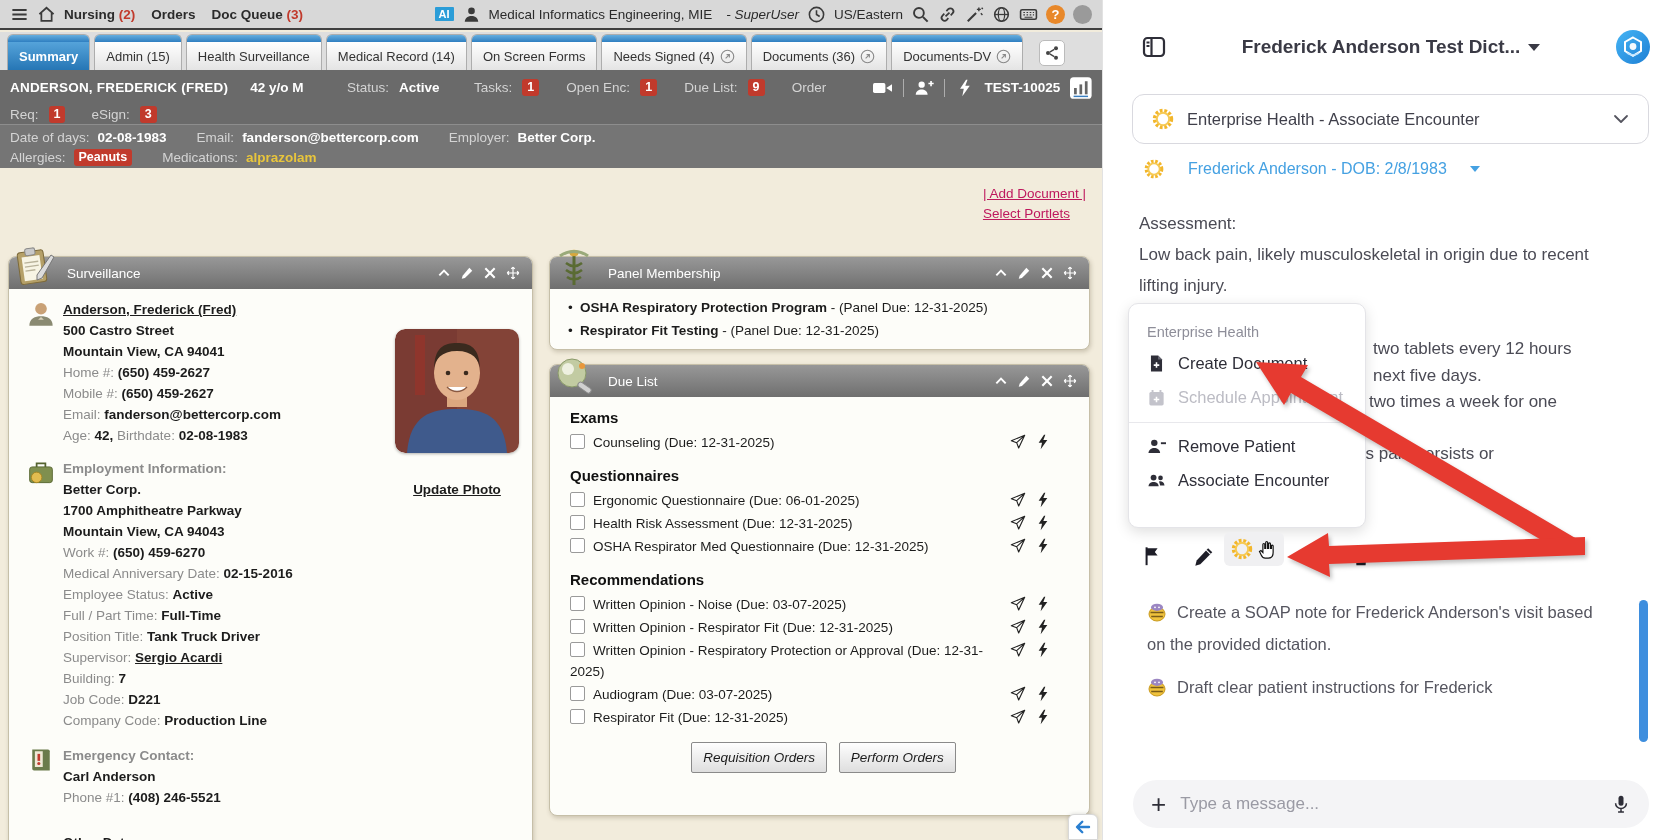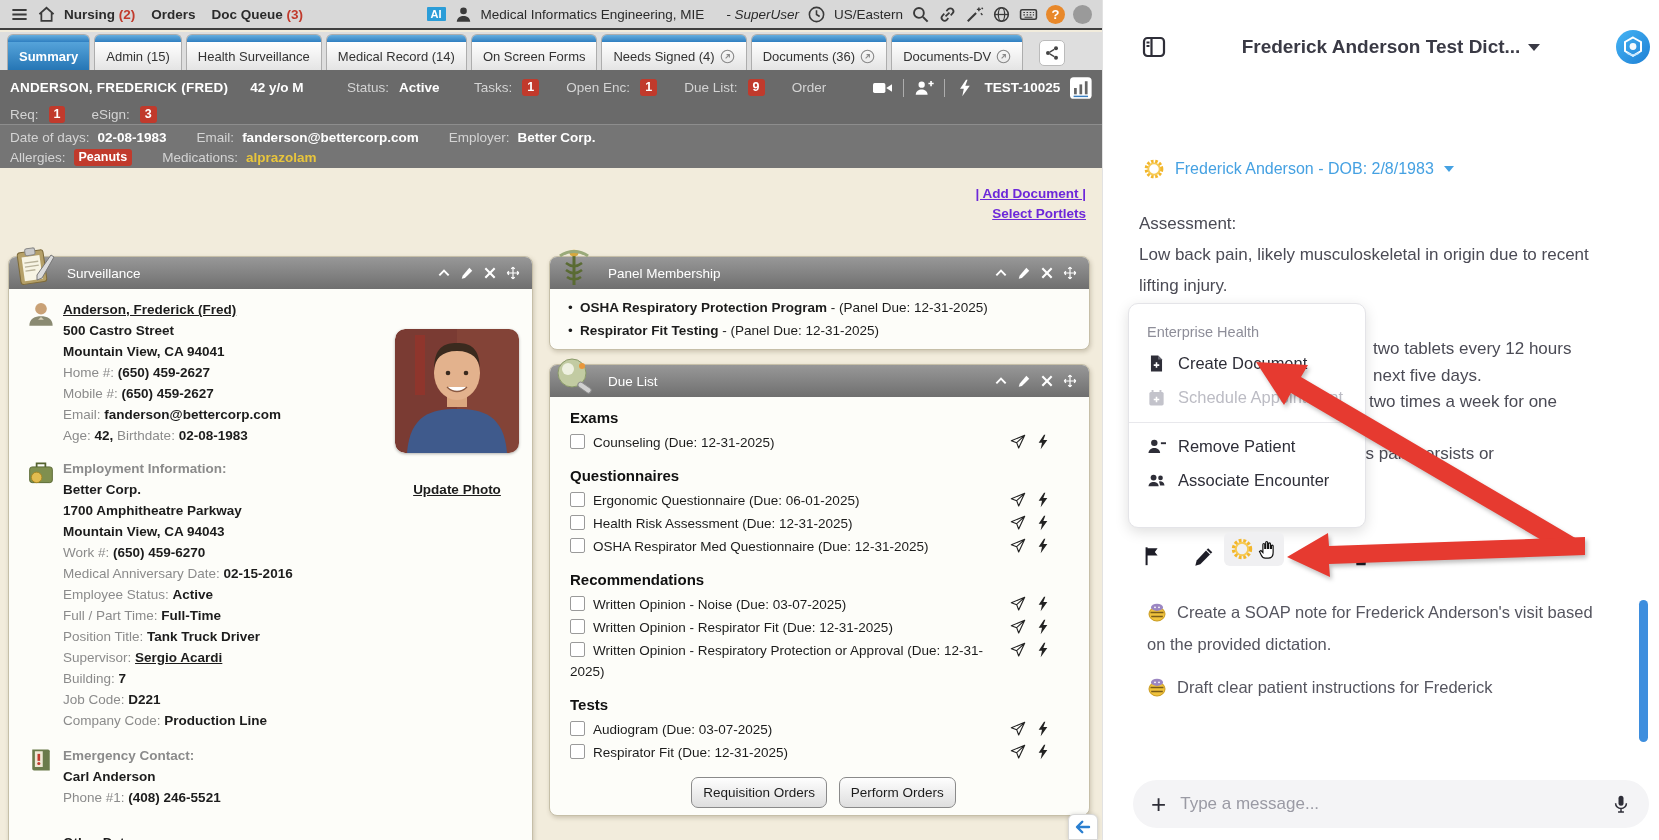--- a/index.html
+++ b/index.html
@@ -13,21 +13,21 @@
   
   .topbar { position:absolute; left:0; top:0; width:100%; height:30px; background:#d8d8d8;
     border-bottom:2px solid #3f3f3f; display:flex; align-items:center; padding:0 10px;
     font-size:13.5px; color:#2b2b2b; gap:8px; }
   .topbar .navlink { font-weight:bold; color:#2b2b2b; margin-right:8px; white-space:nowrap; cursor:pointer; }
   .topbar .cnt { color:#c13a2c; font-weight:bold; }
   .tb-ico { width:19px; height:19px; color:#3a3a3a; flex:0 0 auto; }
   .ai-badge { background:#2b9dd8; color:#fff; font-weight:bold; font-size:11px; border-radius:1px;
     padding:1px 4px; margin-left:auto; }
   .org { white-space:nowrap; color:#2b2b2b; }
-  .role { font-style:italic; margin-left:22px;text-align:center; }
+  .role { font-style:italic; margin-left:14px;text-align:center; }
   .help-ico { width:19px; height:19px; border-radius:50%; background:#e8882a; color:#fff; font-weight:bold;
     font-size:13px; text-align:center; line-height:19px; }
   .avatar-cir { width:19px; height:19px; border-radius:50%; background:#9a9a9a; }
 
   
   .tabbar { position:absolute; left:0; top:32px; width:100%; height:38px; background:#dedede;
     display:flex; align-items:flex-end; padding:0 0 0 7px; gap:4px; }
   .tab { height:36px; border:1px solid #adadad; border-bottom:none; border-radius:6px 6px 0 0;
     overflow:hidden; display:flex; flex-direction:column; cursor:pointer; flex:0 0 auto; }
   .tab .strip { height:7px; background:linear-gradient(#66aede,#2f7fc1); }
@@ -54,22 +54,22 @@
   .vsep { width:1px; height:18px; background:rgba(255,255,255,.45); }
 
   
   .info-bar { position:absolute; left:0; top:124px; width:100%; height:44px; background:#757575;
     color:#fff; font-size:13.5px; padding:2px 10px; border-top:1px solid #8d8d8d; }
   .info-row { display:flex; align-items:center; gap:8px; height:20px; white-space:nowrap; }
   .gold { color:#e8c53c; font-weight:bold; }
 
   
   .main { position:absolute; left:0; top:168px; width:100%; height:672px; background:#f2ecdc; overflow:hidden; }
-  .top-links { position:absolute; top:16px; right:16px; text-align:right; font-size:13.5px;
-    font-weight:bold; color:#6d28d9; line-height:20px; }
+  .top-links { position:absolute; top:16px; right:16px; font-size:13.5px;
+    font-weight:normal; color:#be185d; line-height:20px; }
   .top-links .lnk { text-decoration:underline; cursor:pointer; }
 
   .portlet { position:absolute; background:#fdfdf9; border:1px solid #c6bfa8; border-radius:8px;
     box-shadow:1px 2px 4px rgba(90,80,50,.25); }
   .ph { position:relative; height:32px; background:linear-gradient(#989898,#6f6f6f);
     border-radius:7px 7px 0 0; color:#fff; display:flex; align-items:center;
     padding:0 12px 0 58px; font-size:13.5px; }
   .ph-icos { margin-left:auto; display:flex; gap:9px; align-items:center; }
   .ph-icos svg { width:14px; height:14px; color:#fff; cursor:pointer; }
   .pico { position:absolute; left:2px; top:-12px; width:44px; height:44px; }
@@ -89,21 +89,21 @@
   
   .dl-head { font-weight:bold; font-size:15px; color:#111; margin:12px 0 4px; }
   .dl-head.first { margin-top:2px; }
   .dl-row { position:relative; display:block; padding-right:84px; margin:2px 0; line-height:21px; }
   .cb { display:inline-block; width:15px; height:15px; border:1.5px solid #9a9a9a; border-radius:2px;
     background:#fff; margin-right:8px; vertical-align:-2px; cursor:pointer; }
   .dl-icons { position:absolute; right:26px; top:2px; display:flex; gap:9px; color:#222; }
   .dl-icons svg { width:16px; height:16px; cursor:pointer; }
   .dl-btns { text-align:center; margin-top:14px; }
   .btn { display:inline-block; border:1px solid #8a8a8a; background:linear-gradient(#fefefe,#dedede);
-    border-radius:7px; padding:4px 11px; font-size:13.5px; color:#1c1c1c; margin:0 4px; cursor:pointer; }
+    border-radius:2px; padding:4px 11px; font-size:13.5px; color:#1c1c1c; margin:0 4px; cursor:pointer;font-style:italic; }
 
   .bullet-li { position:relative; padding-left:16px; line-height:23px; }
   .bullet-li::before { content:"•"; position:absolute; left:4px; }
 
   .collapse-btn { position:absolute; left:1068px; top:814px; width:30px; height:26px; background:#fff;
     border:1px solid #d8d8d8; border-radius:6px 6px 0 0; display:flex; align-items:center;
     justify-content:center; cursor:pointer; box-shadow:0 0 4px rgba(0,0,0,.15); }
   .collapse-btn svg { width:18px; height:18px; color:#2a7fd0; }
 
   
@@ -118,21 +118,21 @@
     border-right:6px solid transparent; border-top:7px solid #3a3a45; margin-left:8px; vertical-align:2px; }
   .p-logo { width:36px; height:36px; flex:0 0 auto; cursor:pointer; }
 
   .enc-select { position:absolute; left:29px; top:94px; width:517px; height:50px;
     border:1px solid #d9d9df; border-radius:12px; display:flex; align-items:center;
     padding:0 18px; gap:12px; cursor:pointer; background:#fff; }
   .enc-lbl { font-size:16.5px; color:#3f3f4a; flex:1; }
   .gear-badge { width:24px; height:24px; flex:0 0 auto; }
   .chev { width:18px; height:18px; color:#55555f; }
 
-  .pat-row { position:absolute; left:40px; top:158px; display:flex; align-items:center; gap:10px;
+  .pat-row { position:absolute; left:40px; top:158px; display:flex; align-items:center; gap:23px;
     cursor:pointer; }
   .pat-lnk { font-size:16px; color:#45a1e2; }
   .caret-blue { width:0; height:0; border-left:5px solid transparent; border-right:5px solid transparent;
     border-top:6px solid #45a1e2; }
 
   .assess { position:absolute; left:36px; top:208px; width:480px; font-size:17px; line-height:31px;
     color:#4b4b55; }
 
   .frag { position:absolute; font-size:17px; color:#4b4b55; white-space:nowrap; }
 
@@ -584,21 +584,20 @@
               </span></div>
           <div class="dl-row"><span class="cb"></span><span>Written Opinion - Respiratory Protection or Approval (Due: 12-31-2025)</span><span class="dl-icons">
                 <svg viewBox="0 0 24 24">
                   <path d="M22 2 2 10l8 3 3 8zM22 2 10 13" fill="none" stroke="currentColor" stroke-width="1.7" stroke-linejoin="round"></path>
                 </svg>
                 <svg viewBox="0 0 24 24">
                   <path fill="currentColor" d="M13.5 1 5.5 13h5L8.5 23l10-14h-6l3-8z"></path>
                 </svg>
               </span></div>
 
-          <div class="dl-head">Tests</div>
           <div class="dl-row"><span class="cb"></span><span>Audiogram (Due: 03-07-2025)</span><span class="dl-icons">
                 <svg viewBox="0 0 24 24">
                   <path d="M22 2 2 10l8 3 3 8zM22 2 10 13" fill="none" stroke="currentColor" stroke-width="1.7" stroke-linejoin="round"></path>
                 </svg>
                 <svg viewBox="0 0 24 24">
                   <path fill="currentColor" d="M13.5 1 5.5 13h5L8.5 23l10-14h-6l3-8z"></path>
                 </svg>
               </span></div>
           <div class="dl-row"><span class="cb"></span><span>Respirator Fit (Due: 12-31-2025)</span><span class="dl-icons">
                 <svg viewBox="0 0 24 24">
@@ -641,20 +640,30 @@
               <stop offset="1" stop-color="#1d7fd4"></stop>
             </linearGradient>
           </defs>
           <circle cx="18" cy="18" r="17" fill="url(#lg1)"></circle>
           <path d="M18 8.5 26 13v9l-8 4.8L10 22v-9z" fill="none" stroke="#fff" stroke-width="2"></path>
           <circle cx="18" cy="17.5" r="3.4" fill="#fff" opacity=".95"></circle>
           <path d="M12 24c3.6 2.4 8.4 2.4 12 0" stroke="#bfe4ff" stroke-width="1.6" fill="none"></path>
         </svg>
     </div>
 
+    <div class="enc-select">
+      <svg class="gear-badge" viewBox="0 0 24 24">
+          <circle cx="12" cy="12" r="8" fill="none" stroke="#f2b62b" stroke-width="4.4" stroke-dasharray="2.6 1.7"></circle>
+          <circle cx="12" cy="12" r="6.2" fill="none" stroke="#f6ca55" stroke-width="2"></circle>
+        </svg>
+      <span class="enc-lbl">Enterprise Health - Associate Encounter</span>
+      <svg class="chev" viewBox="0 0 24 24">
+          <path d="M4 8l8 8 8-8" fill="none" stroke="currentColor" stroke-width="2.4" stroke-linecap="round" stroke-linejoin="round"></path>
+        </svg>
+    </div>
 
     <div class="pat-row">
       <svg class="gear-badge" style="width:22px;height:22px" viewBox="0 0 24 24">
           <circle cx="12" cy="12" r="8" fill="none" stroke="#f2b62b" stroke-width="4.4" stroke-dasharray="2.6 1.7"></circle>
           <circle cx="12" cy="12" r="6.2" fill="none" stroke="#f6ca55" stroke-width="2"></circle>
         </svg>
       <span class="pat-lnk">Frederick Anderson - DOB: 2/8/1983</span>
       <span class="caret-blue"></span>
     </div>
 

